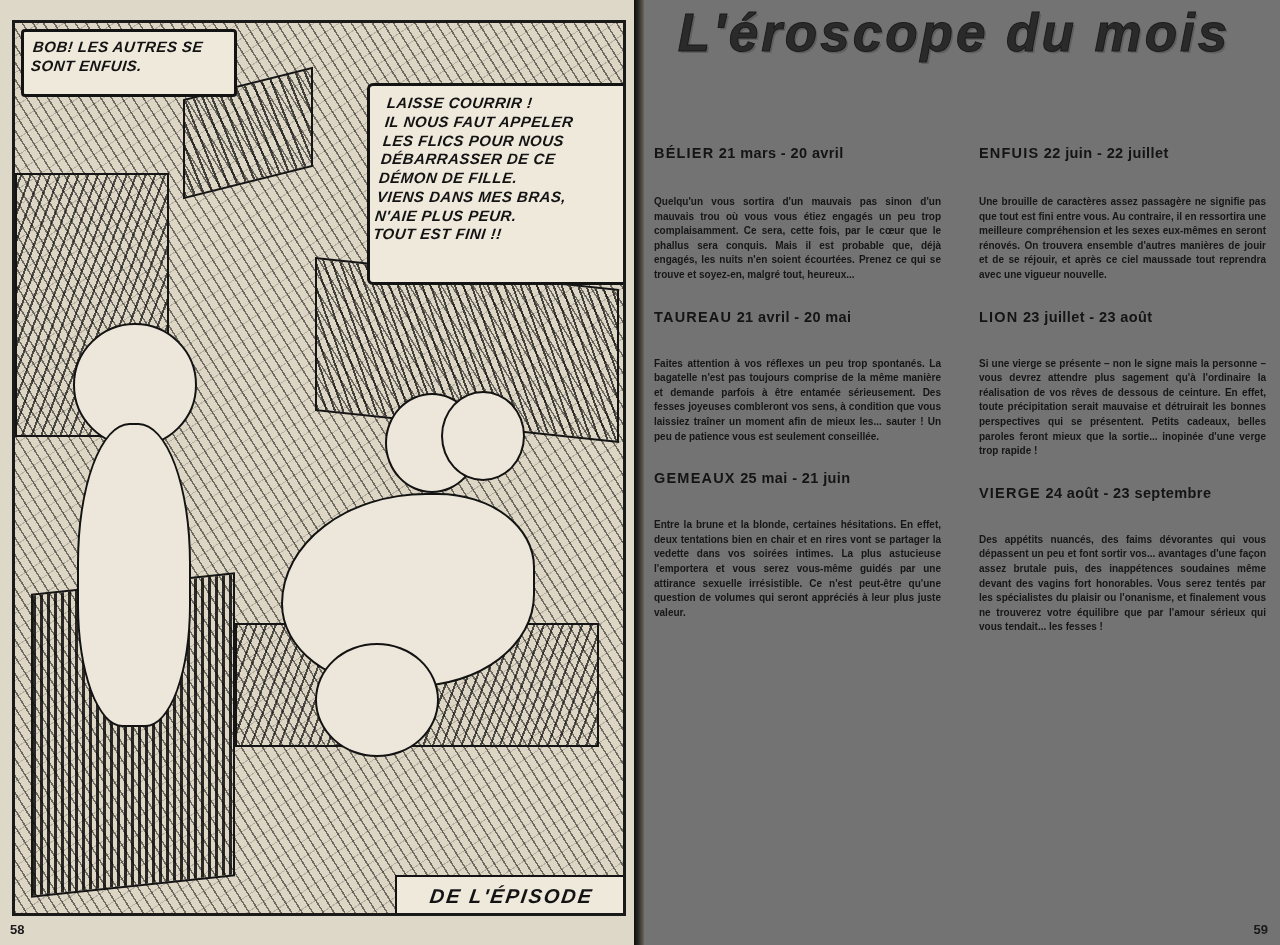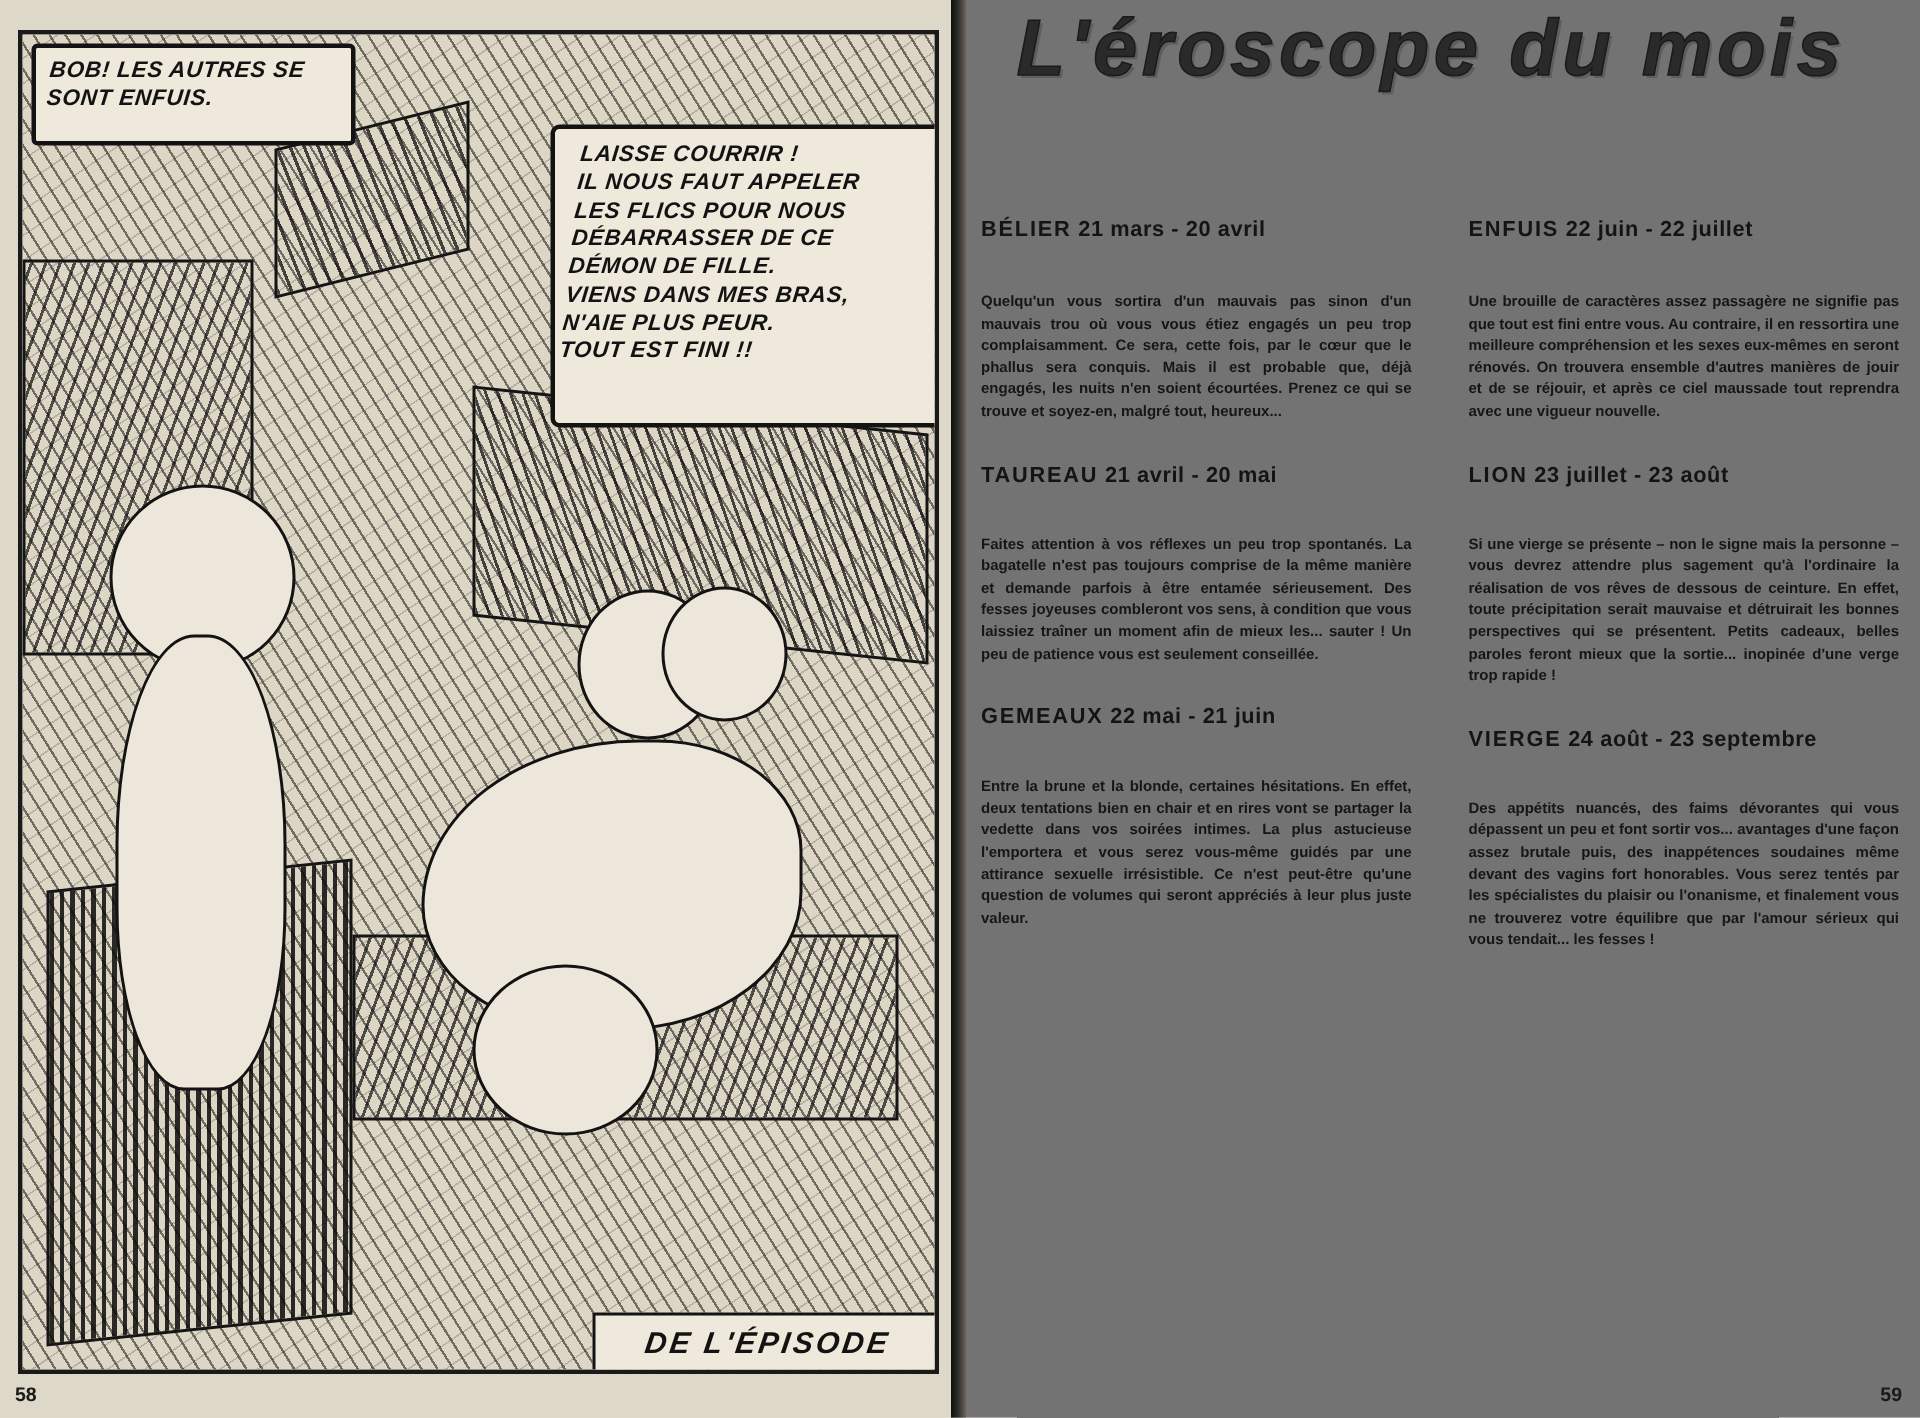--- a/index.html
+++ b/index.html
@@ -263,21 +263,21 @@
           <div class="sign-head">
             <span class="sign-name">TAUREAU</span>
             <span>21 avril - 20 mai</span>
           </div>
           <div class="sign-body">Faites attention à vos réflexes un peu trop spontanés. La bagatelle n'est pas toujours comprise de la même manière et demande parfois à être entamée sérieusement. Des fesses joyeuses combleront vos sens, à condition que vous laissiez traîner un moment afin de mieux les... sauter ! Un peu de patience vous est seulement conseillée.</div>
         </div>
 
         <div class="sign-block b3">
           <div class="sign-head">
             <span class="sign-name">GEMEAUX</span>
-            <span>22 mai - 21 juin</span>
+            <span>25 mai - 21 juin</span>
           </div>
           <div class="sign-body">Entre la brune et la blonde, certaines hésitations. En effet, deux tentations bien en chair et en rires vont se partager la vedette dans vos soirées intimes. La plus astucieuse l'emportera et vous serez vous-même guidés par une attirance sexuelle irrésistible. Ce n'est peut-être qu'une question de volumes qui seront appréciés à leur plus juste valeur.</div>
         </div>
       </div>
 
       <div class="horo-col">
         <div class="sign-block b1">
           <div class="sign-head">
             <span class="sign-name">ENFUIS</span>
             <span>22 juin - 22 juillet</span>

